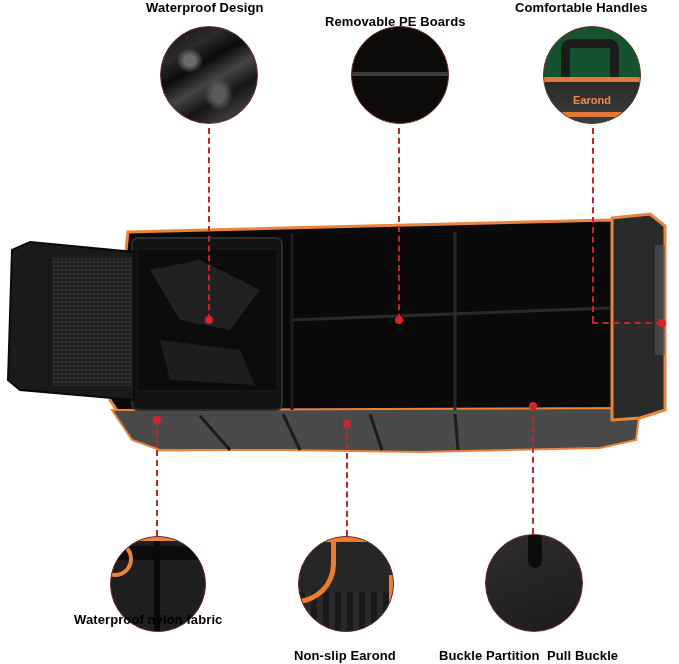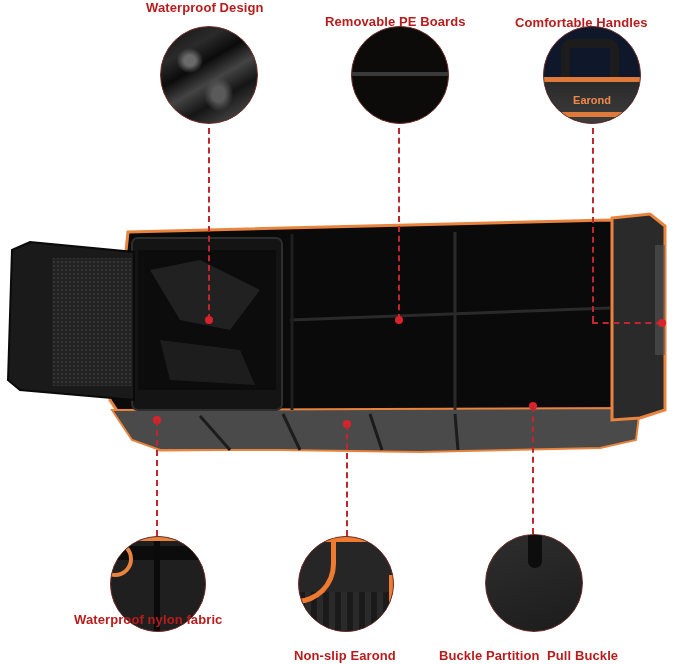--- a/index.html
+++ b/index.html
@@ -1,30 +1,30 @@
 <!DOCTYPE html>
 <html><head>
 <meta charset="utf-8">
 <style>
   html, body { margin: 0; padding: 0; background: #ffffff; }
   body { width: 679px; height: 664px; position: relative; overflow: hidden; font-family: "Liberation Sans", "DejaVu Sans", sans-serif; }
-  .label { position: absolute; font-weight: bold; font-size: 13px; color: #b91c1c; white-space: nowrap; letter-spacing: 0.1px; }
+  .label { position: absolute; font-weight: bold; font-size: 13px; color: #000000; white-space: nowrap; letter-spacing: 0.1px; }
   .circle { position: absolute; border-radius: 50%; overflow: hidden; border: 1px solid #6b2a24; box-sizing: border-box; }
   .dash-v { position: absolute; width: 0; border-left: 2px dashed #c0262b; }
   .dash-h { position: absolute; height: 0; border-top: 2px dashed #c0262b; }
   .dot { position: absolute; width: 8px; height: 8px; border-radius: 50%; background: #d8232a; margin-left: -4px; margin-top: -4px; }
 
   
   .c-waterproof { background:
       radial-gradient(ellipse at 30% 35%, #6a6a6a 0 6%, transparent 14%),
       radial-gradient(ellipse at 60% 70%, #5a5a5a 0 8%, transparent 18%),
       linear-gradient(150deg, #111 0%, #2b2b2b 25%, #0b0b0b 40%, #444 55%, #151515 70%, #3a3a3a 85%, #101010 100%); }
   .c-boards { background: #0d0a0a; }
   .c-boards .seam { position: absolute; left: 0; right: 0; top: 47%; height: 4px; background: #3a3a3a; }
-  .c-handles { background: #0f172a; }
+  .c-handles { background: #14532d; }
   .c-handles .handle { position: absolute; left: 18%; top: 12%; width: 60%; height: 52%; border: 9px solid #1c1c1c; border-bottom: none; border-radius: 10px 10px 0 0; box-sizing: border-box; }
   .c-handles .rim { position: absolute; left: 0; right: 0; top: 52%; height: 8px; background: #e07a3a; }
   .c-handles .body { position: absolute; left: 0; right: 0; top: 57%; bottom: 0; background: linear-gradient(#2a2a2a, #3d3d3d); }
   .c-handles .brand { position: absolute; left: 0; right: 0; top: 70%; text-align: center; color: #f08a4b; font-weight: bold; font-size: 11px; }
   .c-handles .rim2 { position: absolute; left: 0; right: 0; bottom: 6px; height: 5px; background: #e07a3a; }
   .c-nylon { background: #1f1f1f; }
   .c-nylon .stripe { position: absolute; top: 0; bottom: 0; left: 46%; width: 6px; background: #0a0a0a; }
   .c-nylon .band { position: absolute; left: 0; right: 0; top: 10%; height: 14%; background: #0c0c0c; }
   .c-nylon .arc { position: absolute; left: -14px; top: 4px; width: 28px; height: 28px; border: 4px solid #e9843f; border-radius: 50%; }
   .c-nylon .toprim { position: absolute; left: 20%; right: 20%; top: 0; height: 4px; background: #e9843f; }
@@ -37,21 +37,21 @@
   .c-buckle .tab { position: absolute; left: 44%; top: 0; width: 14%; height: 34%; background: #0d0d0d; border-radius: 0 0 8px 8px; }
 
   
   .product { position: absolute; left: 0; top: 0; width: 679px; height: 664px; pointer-events: none; }
 </style>
 </head>
 <body>
 
 <div class="label" style="left:146px; top:0px;">Waterproof Design</div>
 <div class="label" style="left:325px; top:14px;">Removable PE Boards</div>
-<div class="label" style="left:515px; top:0px;margin-top:15px;">Comfortable Handles</div>
+<div class="label" style="left:515px; top:0px;">Comfortable Handles</div>
 
 <div class="circle c-waterproof" style="left:160px; top:26px; width:98px; height:98px;"></div>
 <div class="circle c-boards" style="left:351px; top:26px; width:98px; height:98px;">
     <div class="seam"></div>
   </div>
 <div class="circle c-handles" style="left:543px; top:26px; width:98px; height:98px;">
   <div class="handle"></div>
   <div class="rim"></div>
   <div class="body"></div>
   <div class="brand">Earond</div>

